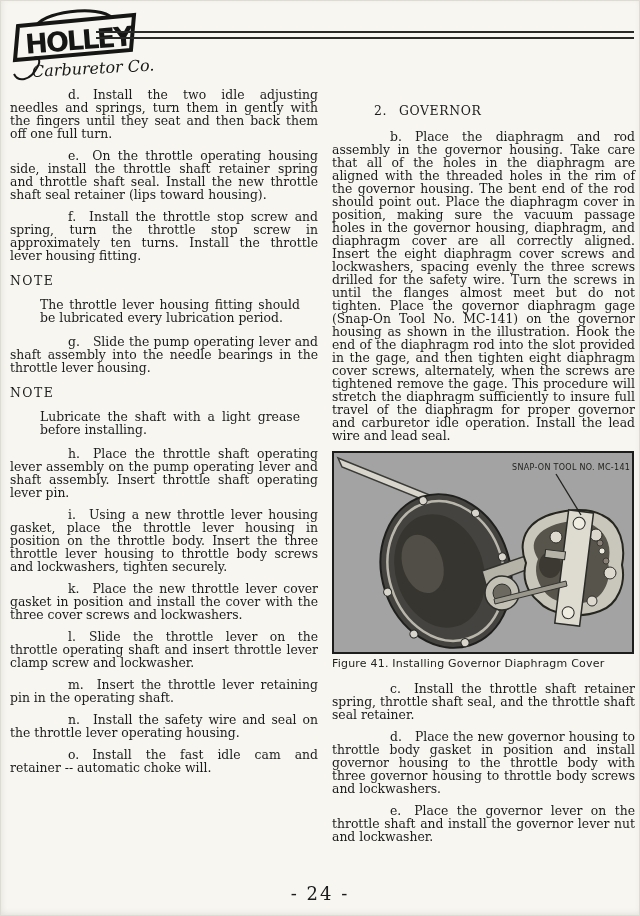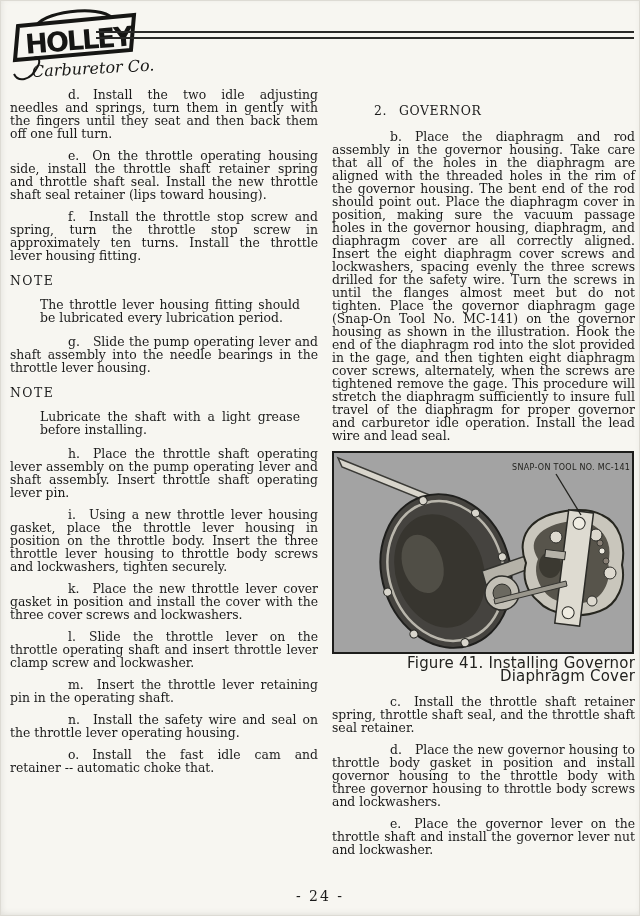--- a/index.html
+++ b/index.html
@@ -31,29 +31,29 @@
   .section-num { margin-right: 12px; }
   
   .figure-box {
     width: 302px; height: 203px;
     border: 2px solid #1d1d1b;
     background: #a3a3a3;
     margin: 2px 0 3px 0;
   }
   .figure-caption {
     font-family: "DejaVu Sans", sans-serif;
-    font-size: 15px; color: #22221f;
-    text-align: right;
+    font-size: 11px; color: #22221f;
+    text-align: left;
     margin: 1px 0 12px 0;
     letter-spacing: 0.2px;
   }
   
   .page-number {
     position: absolute; bottom: 12px; left: 0; width: 100%;
-    text-align: center; font-size: 14px; letter-spacing: 2px;
+    text-align: center; font-size: 18px; letter-spacing: 2px;
   }
 </style>
 </head>
 <body>
 
 <div class="page">
 
   <div class="header">
     <svg class="logo-svg" width="170" height="78" viewBox="0 0 170 78">
 
@@ -79,21 +79,21 @@
     <p class="note-text">The throttle lever housing fitting should be lubricated every lubrication period.</p>
     <p class="para"><span class="plabel">g.</span><span>Slide the pump operating lever and shaft assembly into the needle bearings in the throttle lever housing.</span></p>
     <p class="note-head">NOTE</p>
     <p class="note-text">Lubricate the shaft with a light grease before installing.</p>
     <p class="para"><span class="plabel">h.</span><span>Place the throttle shaft operating lever assembly on the pump operating lever and shaft assembly. Insert throttle shaft operating lever pin.</span></p>
     <p class="para"><span class="plabel">i.</span><span>Using a new throttle lever housing gasket, place the throttle lever housing in position on the throttle body. Insert the three throttle lever housing to throttle body screws and lockwashers, tighten securely.</span></p>
     <p class="para"><span class="plabel">k.</span><span>Place the new throttle lever cover gasket in position and install the cover with the three cover screws and lockwashers.</span></p>
     <p class="para"><span class="plabel">l.</span><span>Slide the throttle lever on the throttle operating shaft and insert throttle lever clamp screw and lockwasher.</span></p>
     <p class="para"><span class="plabel">m.</span><span>Insert the throttle lever retaining pin in the operating shaft.</span></p>
     <p class="para"><span class="plabel">n.</span><span>Install the safety wire and seal on the throttle lever operating housing.</span></p>
-    <p class="para"><span class="plabel">o.</span><span>Install the fast idle cam and retainer -- automatic choke that.</span></p>
+    <p class="para"><span class="plabel">o.</span><span>Install the fast idle cam and retainer -- automatic choke will.</span></p>
   </div>
 
   <div class="col col-right">
     <p class="section-head"><span class="section-num">2.</span><span>GOVERNOR</span></p>
 
     <p class="para"><span class="plabel">b.</span><span>Place the diaphragm and rod assembly in the governor housing. Take care that all of the holes in the diaphragm are aligned with the threaded holes in the rim of the governor housing. The bent end of the rod should point out. Place the diaphragm cover in position, making sure the vacuum passage holes in the governor housing, diaphragm, and diaphragm cover are all correctly aligned. Insert the eight diaphragm cover screws and lockwashers, spacing evenly the three screws drilled for the safety wire. Turn the screws in until the flanges almost meet but do not tighten. Place the governor diaphragm gage (Snap-On Tool No. MC-141) on the governor housing as shown in the illustration. Hook the end of the diaphragm rod into the slot provided in the gage, and then tighten eight diaphragm cover screws, alternately, when the screws are tightened remove the gage. This procedure will stretch the diaphragm sufficiently to insure full travel of the diaphragm for proper governor and carburetor idle operation. Install the lead wire and lead seal.</span></p>
 
     <div class="figure-box">
       <svg width="298" height="199" viewBox="0 0 298 199">
 

